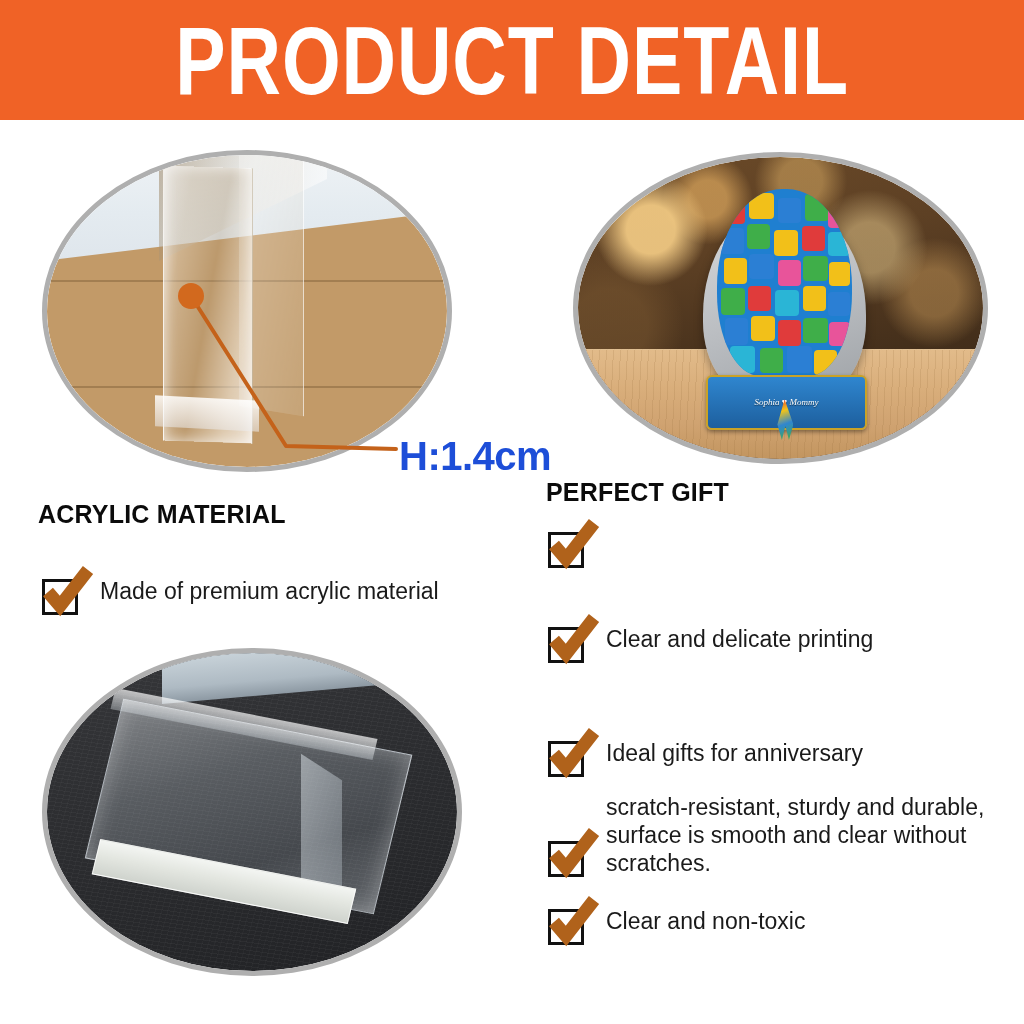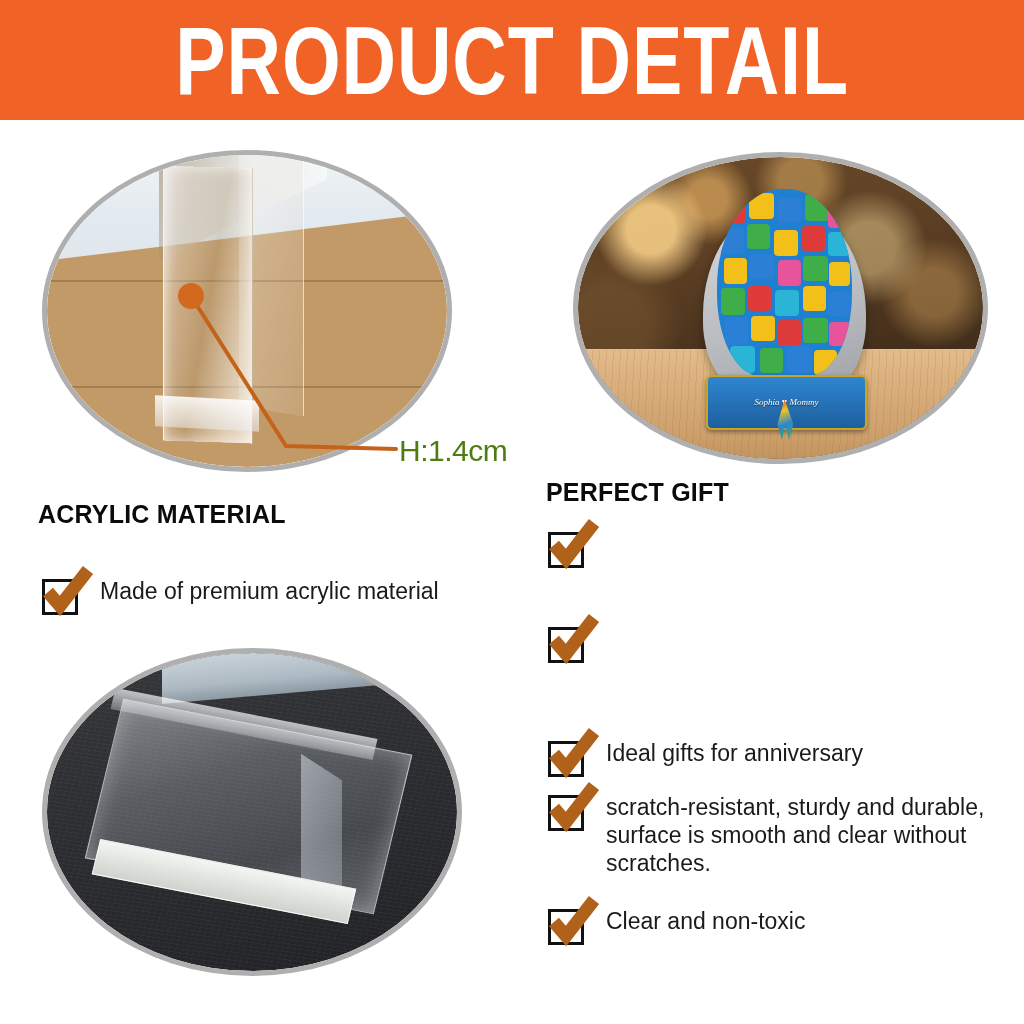--- a/index.html
+++ b/index.html
@@ -95,21 +95,21 @@
     transform:skewY(-26deg);
     transform-origin:0 0;
   }
   .marker-dot{
     position:absolute;width:26px;height:26px;border-radius:50%;
     background:#D2691E;left:178px;top:283px;
   }
   .leader-svg{position:absolute;left:0;top:0;width:1024px;height:1024px;pointer-events:none;}
   .size-label{
     position:absolute;left:399px;top:434px;
-    color:#4d7c0f;font-weight:normal;font-size:30px;
+    color:#1d4ed8;font-weight:bold;font-size:40px;
     font-family:"Liberation Sans", sans-serif;
     letter-spacing:-0.5px;white-space:nowrap;
   }
 
   
   #photo-sculpture{left:573px;top:152px;width:415px;height:312px;}
   .bokeh{
     position:absolute;inset:0;
     background:
       radial-gradient(circle at 18% 24%, rgba(255,214,140,.85) 0 6%, rgba(0,0,0,0) 14%),
@@ -233,21 +233,21 @@
     font-family:"Liberation Sans", sans-serif;
     font-size:23px;line-height:28px;color:#1a1a1a;
     max-width:420px;
   }
   #bullet-acrylic-0{left:42px;top:577px;}
   #bullet-acrylic-0 .bullet-text{max-width:470px;white-space:nowrap;}
 
   #bullet-gift-0{left:548px;top:530px;}
   #bullet-gift-1{left:548px;top:625px;}
   #bullet-gift-2{left:548px;top:709px;margin-top:30px;}
-  #bullet-gift-3{left:548px;top:793px;}
+  #bullet-gift-3{left:548px;top:793px;align-items:flex-end;}
   #bullet-gift-4{left:548px;top:907px;}
   .col-right .bullet-text{max-width:440px;}
 </style>
 </head>
 <body>
 
 <div class="header">
   <div class="header-title">PRODUCT DETAIL</div>
 </div>
 
@@ -346,20 +346,21 @@
     </svg>
   </span>
 </div>
 
 <div class="bullet col-right" id="bullet-gift-1">
   <span class="checkbox">
     <svg viewBox="0 0 54 54">
       <path d="M6 26 L18 40 L46 4" fill="none" stroke="#B0621B" stroke-width="13"></path>
     </svg>
   </span>
+  <span class="bullet-text">Clear and delicate printing</span>
 </div>
 
 <div class="bullet col-right" id="bullet-gift-2">
   <span class="checkbox">
     <svg viewBox="0 0 54 54">
       <path d="M6 26 L18 40 L46 4" fill="none" stroke="#B0621B" stroke-width="13"></path>
     </svg>
   </span>
   <span class="bullet-text">Ideal gifts for anniversary</span>
 </div>

